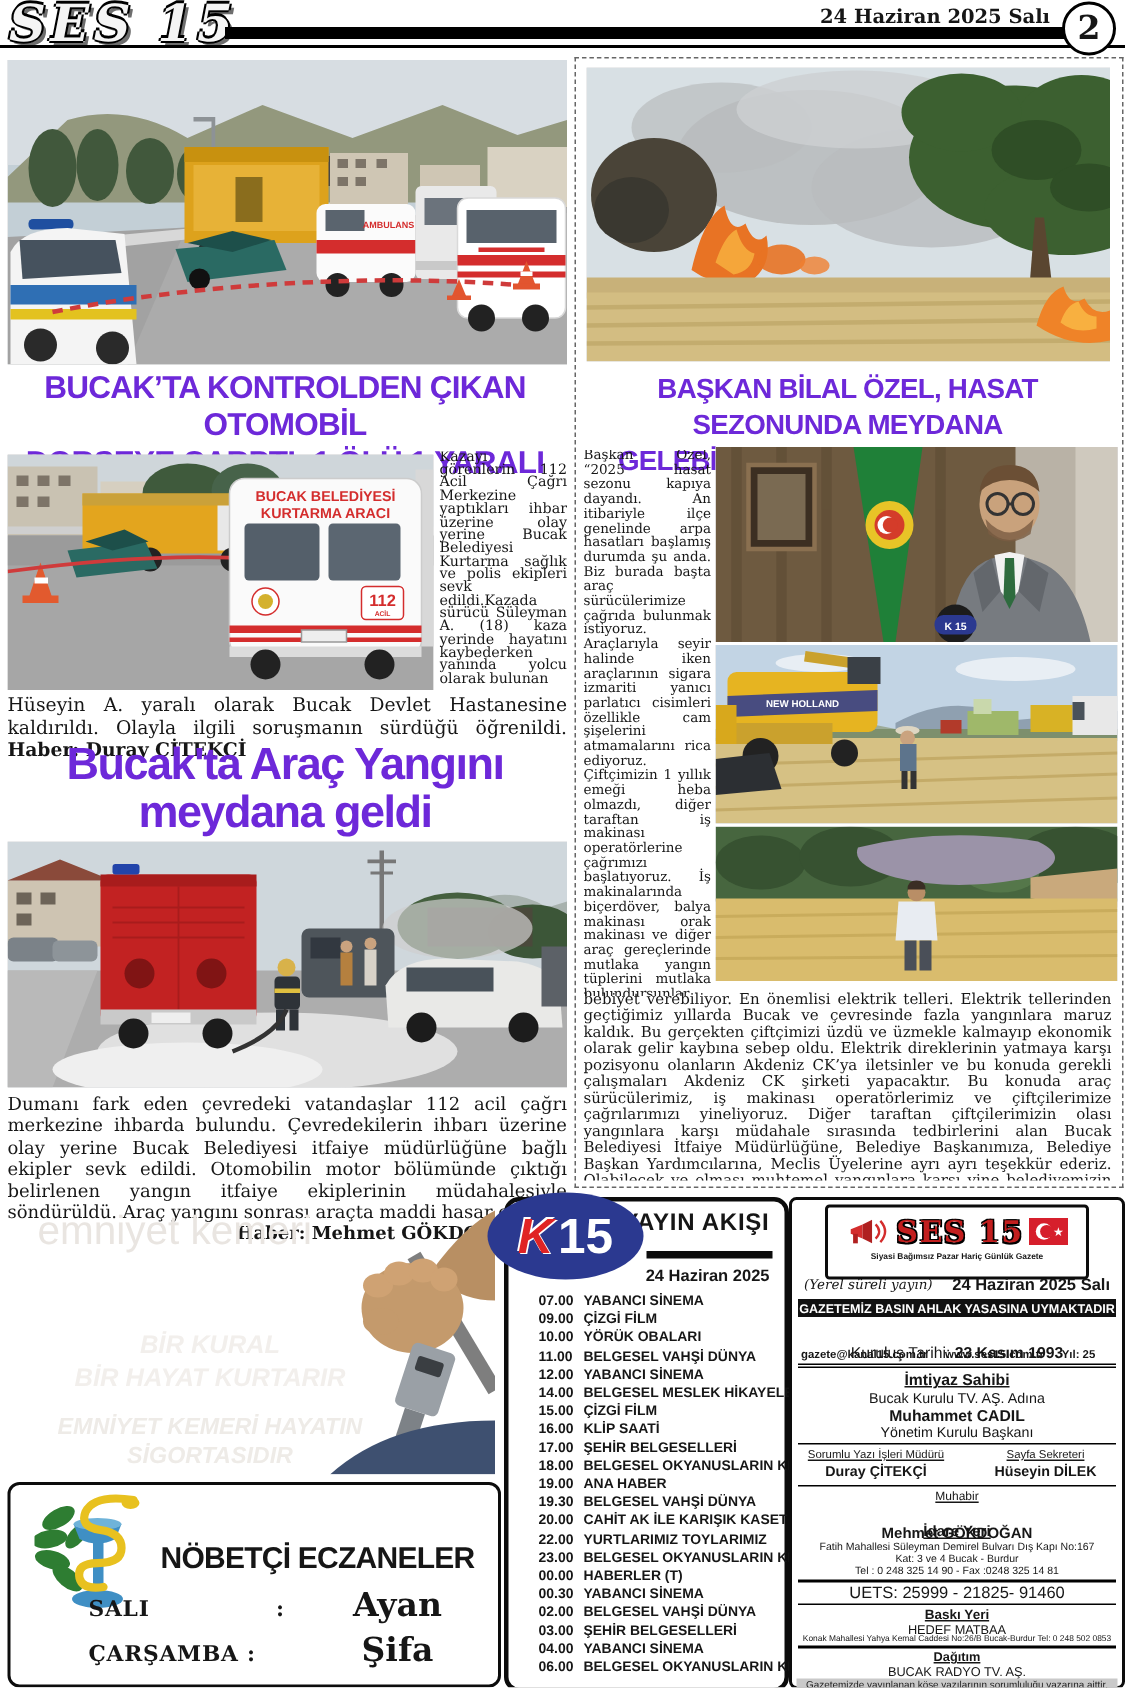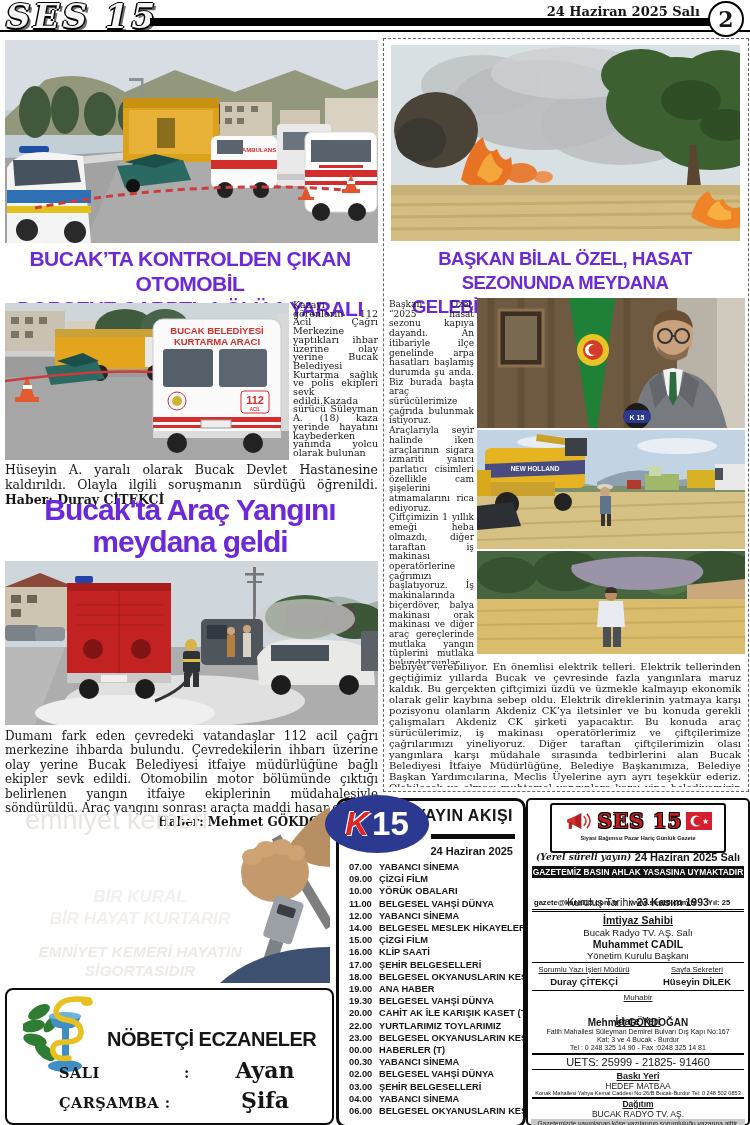--- a/index.html
+++ b/index.html
@@ -59,30 +59,30 @@
             font-family:"Liberation Sans",sans-serif;}
   .tv-bar{left:92px;right:8px;top:33px;height:5px;background:#0c0c0c;}
   .tv-date{right:10px;top:44px;font-size:11px;font-weight:bold;font-family:"Liberation Sans",sans-serif;}
   .k15{left:-14px;top:-6px;width:104px;height:58px;background:#2b3990;border-radius:50%;
        display:flex;align-items:center;justify-content:center;gap:3px;z-index:2;}
   .k15 .k{color:#e02424;font-size:33px;font-weight:bold;font-style:italic;
           font-family:"Liberation Sans",sans-serif;text-shadow:1px 1px 0 #fff,-1px -1px 0 #fff;}
   .k15 .n{color:#fff;font-size:33px;font-weight:bold;font-family:"Liberation Sans",sans-serif;}
   .tv-list{left:10px;right:2px;top:60px;font-family:"Liberation Sans",sans-serif;}
   .tv-row{display:flex;gap:4px;font-size:9.3px;font-weight:bold;line-height:12.2px;white-space:nowrap;}
-  .tv-time{width:26px;flex:none;}
+  .tv-time{width:26px;flex:none;margin-left:10px;}
   
   .mh{left:526px;top:798px;width:220px;height:324px;border:2px solid #0c0c0c;border-radius:5px;background:#fff;}
   .mh *{font-family:"Liberation Sans","DejaVu Sans",sans-serif;}
   .mh-logo-box{left:22px;right:22px;top:3px;height:46px;border:2px solid #0c0c0c;border-radius:3px;}
   .mh-logo-row{display:flex;align-items:center;justify-content:center;gap:4px;height:32px;}
   .mh-ses{font-family:"DejaVu Serif",serif;font-weight:bold;font-size:20px;letter-spacing:1px;color:#c21e1e;
           text-shadow:1px 1px 0 #000,-1px -1px 0 #000,1px -1px 0 #000,-1px 1px 0 #000;}
   .mh-slogan{text-align:center;font-size:5.6px;font-weight:bold;margin-top:-2px;}
-  .mh-yerel{left:8px;top:52px;font-family:"DejaVu Serif",serif !important;font-style:italic;font-weight:bold;font-size:9px;}
+  .mh-yerel{left:8px;top:52px;font-family:"DejaVu Serif",serif !important;font-style:italic;font-weight:normal;font-size:9px;}
   .mh-date{right:8px;top:51px;font-weight:bold;font-size:11px;}
   .mh-ethics{left:4px;right:4px;top:66px;height:12px;background:#111;color:#fff;text-align:center;
              font-size:8.4px;font-weight:bold;line-height:12px;}
   .mh-contact{left:4px;right:4px;top:80px;height:13px;border-bottom:1px solid #000;display:flex;
               justify-content:space-between;align-items:center;font-size:7.6px;font-weight:bold;padding:0 2px;margin-top:16px;}
   .mh-center{left:0;right:0;text-align:center;}
   .mh-kurulus{top:96px;font-size:10.5px;border-bottom:1.5px solid #000;left:4px;right:4px;padding-bottom:3px;}
   .u{text-decoration:underline;text-align:center;}
   .mh-rule{left:4px;right:4px;height:0;border-top:1.5px solid #000;}
   .mh-rule2{left:4px;right:4px;height:0;border-top:2px solid #000;}
@@ -699,21 +699,21 @@
       <span>gazete@kanal15.com.tr</span>
       <span>www.ses15.com.tr</span>
       <span>Yıl: 25</span>
       <span></span>
     </div>
     <div class="abs mh-center mh-kurulus">
       <span>Kuruluş Tarihi:</span>
       <span class="bold">23 Kasım 1993</span>
     </div>
     <div class="abs mh-center bold u" style="top:114px;font-size:10.5px;">İmtiyaz Sahibi</div>
-    <div class="abs mh-center" style="top:127px;font-size:9.5px;">Bucak Radyo TV. AŞ. Salı</div>
+    <div class="abs mh-center" style="top:127px;font-size:9.5px;">Bucak Kurulu TV. AŞ. Adına</div>
     <div class="abs mh-center bold" style="top:138px;font-size:10.5px;">Muhammet CADIL</div>
     <div class="abs mh-center" style="top:150px;font-size:9.5px;">Yönetim Kurulu Başkanı</div>
     <div class="abs mh-rule" style="top:162px;"></div>
     <div class="abs u" style="left:6px;top:165px;width:100px;text-align:center;font-size:7.6px;">Sorumlu Yazı İşleri Müdürü</div>
     <div class="abs u" style="right:6px;top:165px;width:90px;text-align:center;font-size:7.6px;">Sayfa Sekreteri</div>
     <div class="abs bold" style="left:6px;top:176px;width:100px;text-align:center;font-size:9.5px;">Duray ÇİTEKÇİ</div>
     <div class="abs bold" style="right:6px;top:176px;width:90px;text-align:center;font-size:9.5px;">Hüseyin DİLEK</div>
     <div class="abs mh-rule" style="top:190px;"></div>
     <div class="abs mh-center u" style="top:193px;font-size:8px;">Muhabir</div>
     <div class="abs mh-center bold" style="top:203px;font-size:10px;margin-top:14px;">Mehmet GÖKDOĞAN</div>

